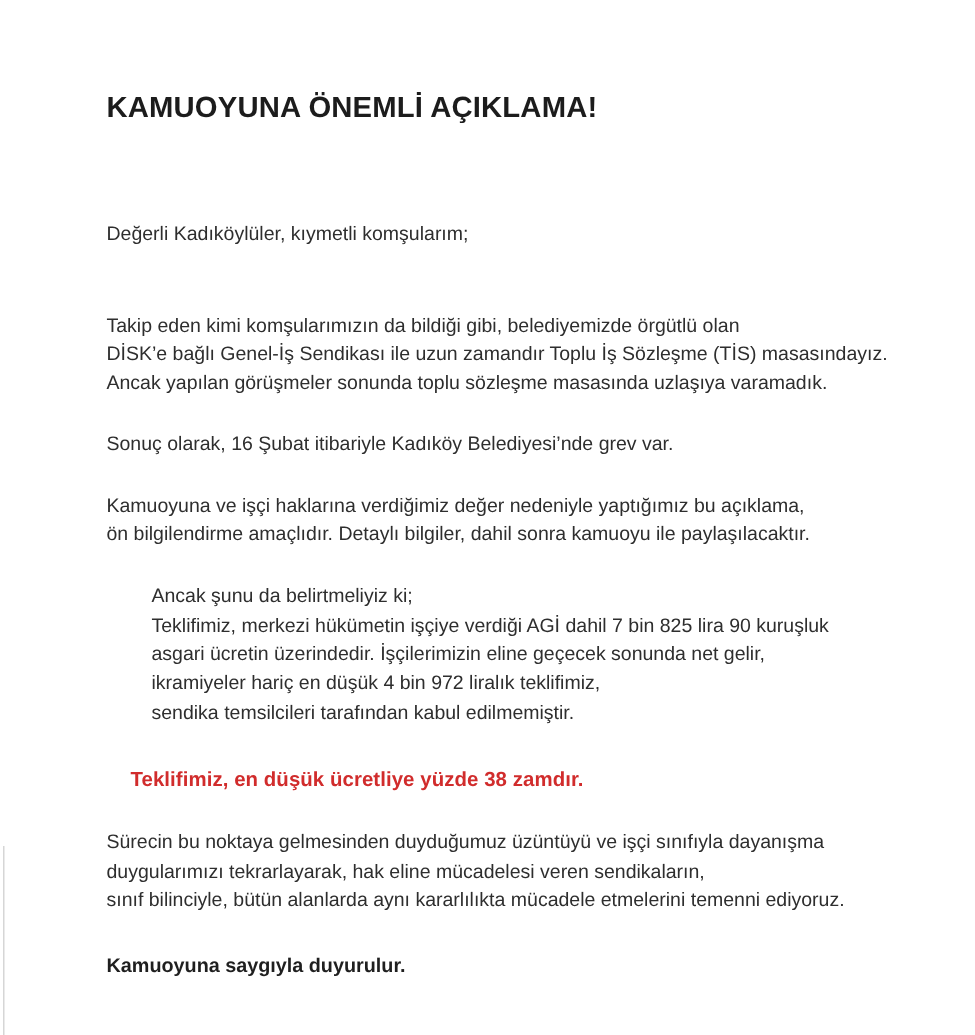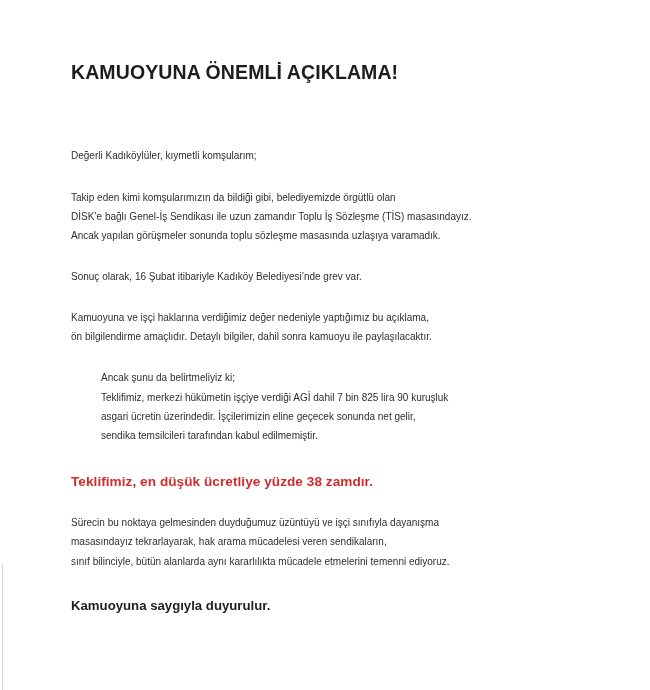--- a/index.html
+++ b/index.html
@@ -44,38 +44,38 @@
     color: #1c1c1c;
     line-height: 1.2;
     font-stretch: condensed;
   }
   .body-block {
     margin: 0;
     padding: 0;
   }
   .para {
     margin: 0;
-    font-size: 10px;
+    font-size: 13px;
     line-height: 19.3px;
     color: #2e2e2e;
     font-weight: 400;
   }
   .para .line {
     display: block;
     white-space: pre;
   }
   .para-salutation { margin-top: 62px; }
-  .para-context    { margin-top: 22px; }
+  .para-context    { margin-top: 41px; }
   .para-result     { margin-top: 21px; }
   .para-purpose    { margin-top: 22px; }
   .para-offer      { margin-top: 22px; margin-left: 30px; }
   .para-closing    { margin-top: 22px; }
 
   .highlight-line {
-    margin: 0;
+    margin: 16px;
     margin-top: 26px;
     font-size: 13.6px;
     line-height: 19.3px;
     font-weight: 700;
     color: #d12c2c;
     letter-spacing: 0.05px;
   }
   .signoff-line {
     margin: 0;
     margin-top: 25px;
@@ -110,27 +110,28 @@
 
     <p class="para para-purpose">
       <span class="line">Kamuoyuna ve işçi haklarına verdiğimiz değer nedeniyle yaptığımız bu açıklama,</span>
       <span class="line">ön bilgilendirme amaçlıdır. Detaylı bilgiler, dahil sonra kamuoyu ile paylaşılacaktır.</span>
     </p>
 
     <p class="para para-offer">
       <span class="line">Ancak şunu da belirtmeliyiz ki;</span>
       <span class="line">Teklifimiz, merkezi hükümetin işçiye verdiği AGİ dahil 7 bin 825 lira 90 kuruşluk</span>
       <span class="line">asgari ücretin üzerindedir. İşçilerimizin eline geçecek sonunda net gelir,</span>
+      <span class="line">ikramiyeler hariç en düşük 4 bin 972 liralık teklifimiz,</span>
       <span class="line">sendika temsilcileri tarafından kabul edilmemiştir.</span>
     </p>
 
     <p class="highlight-line">Teklifimiz, en düşük ücretliye yüzde 38 zamdır.</p>
 
     <p class="para para-closing">
       <span class="line">Sürecin bu noktaya gelmesinden duyduğumuz üzüntüyü ve işçi sınıfıyla dayanışma</span>
-      <span class="line">masasındayız tekrarlayarak, hak arama mücadelesi veren sendikaların,</span>
+      <span class="line">duygularımızı tekrarlayarak, hak eline mücadelesi veren sendikaların,</span>
       <span class="line">sınıf bilinciyle, bütün alanlarda aynı kararlılıkta mücadele etmelerini temenni ediyoruz.</span>
     </p>
 
     <p class="signoff-line">Kamuoyuna saygıyla duyurulur.</p>
 
   </div>
 </article>
 
 </body></html>

